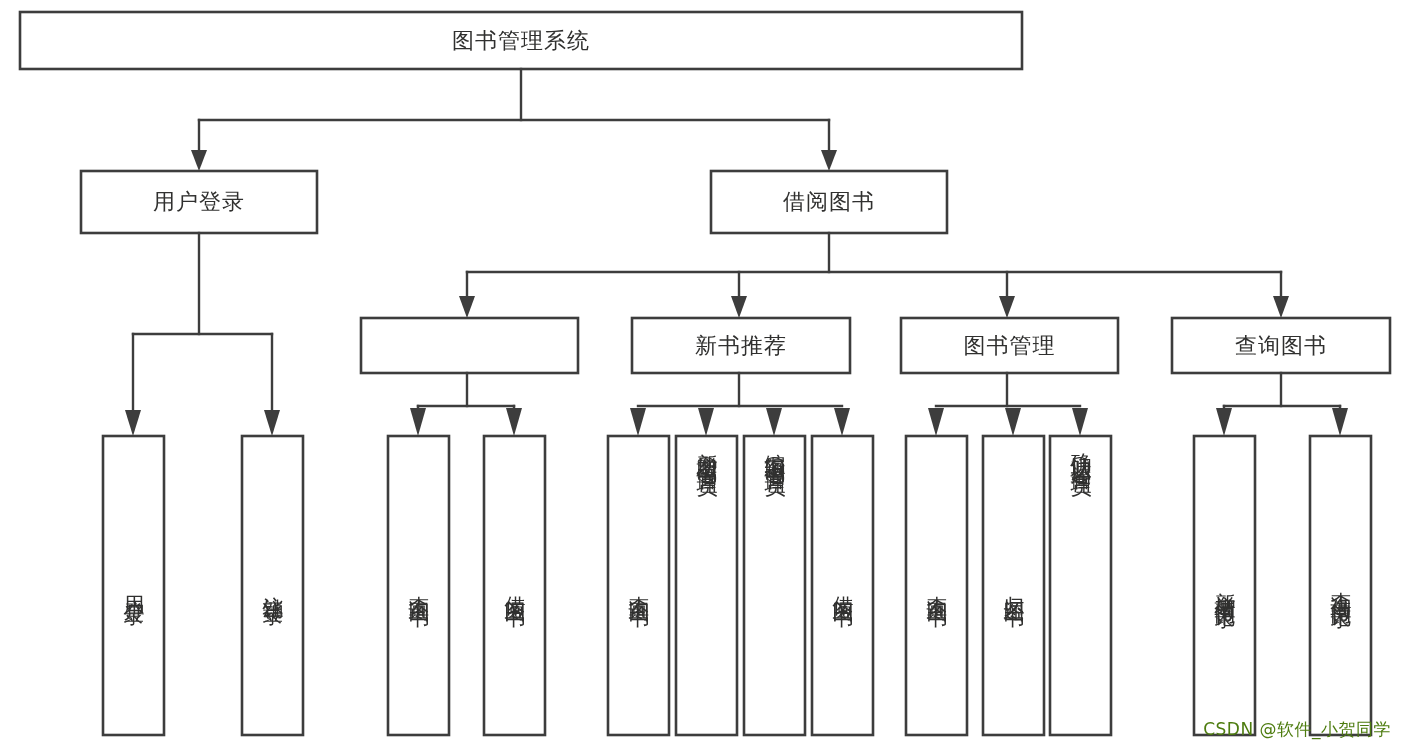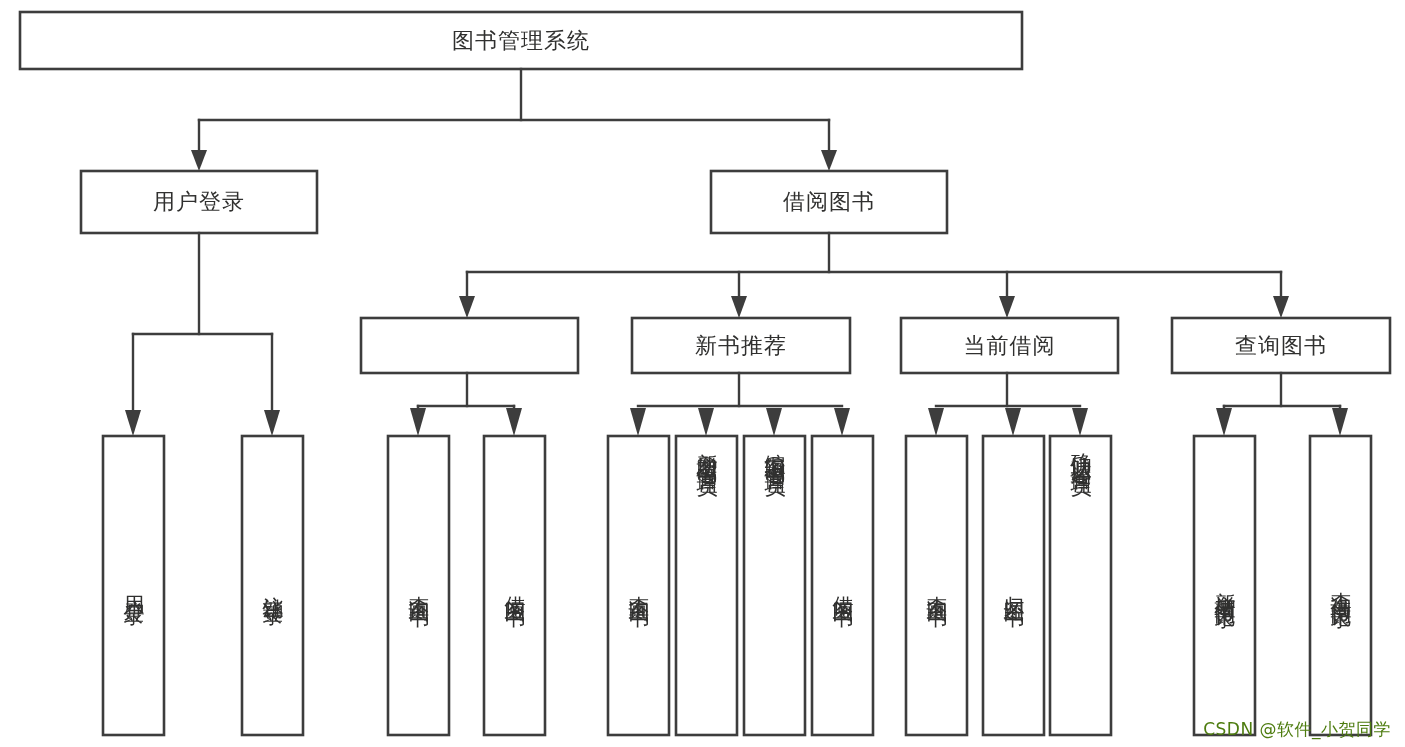--- a/index.html
+++ b/index.html
@@ -181,21 +181,21 @@
     <span class="hlabel-text">用户登录</span>
   </div>
   <div class="hlabel-wrap" style="left:711px; top:171px; width:236px; height:62px;">
     <span class="hlabel-text">借阅图书</span>
   </div>
 
   <div class="hlabel-wrap" style="left:632px; top:318px; width:218px; height:55px;">
     <span class="hlabel-text">新书推荐</span>
   </div>
   <div class="hlabel-wrap" style="left:901px; top:318px; width:217px; height:55px;">
-    <span class="hlabel-text">当前借阅</span>
+    <span class="hlabel-text">图书管理</span>
   </div>
   <div class="hlabel-wrap" style="left:1172px; top:318px; width:218px; height:55px;">
     <span class="hlabel-text">查询图书</span>
   </div>
 
   <div class="vlabel-wrap" style="left:103px; top:436px; width:61px; height:299px;">
     <span class="vlabel-text">用户登录</span>
   </div>
   <div class="vlabel-wrap" style="left:242px; top:436px; width:61px; height:299px;">
     <span class="vlabel-text">注销登录</span>

